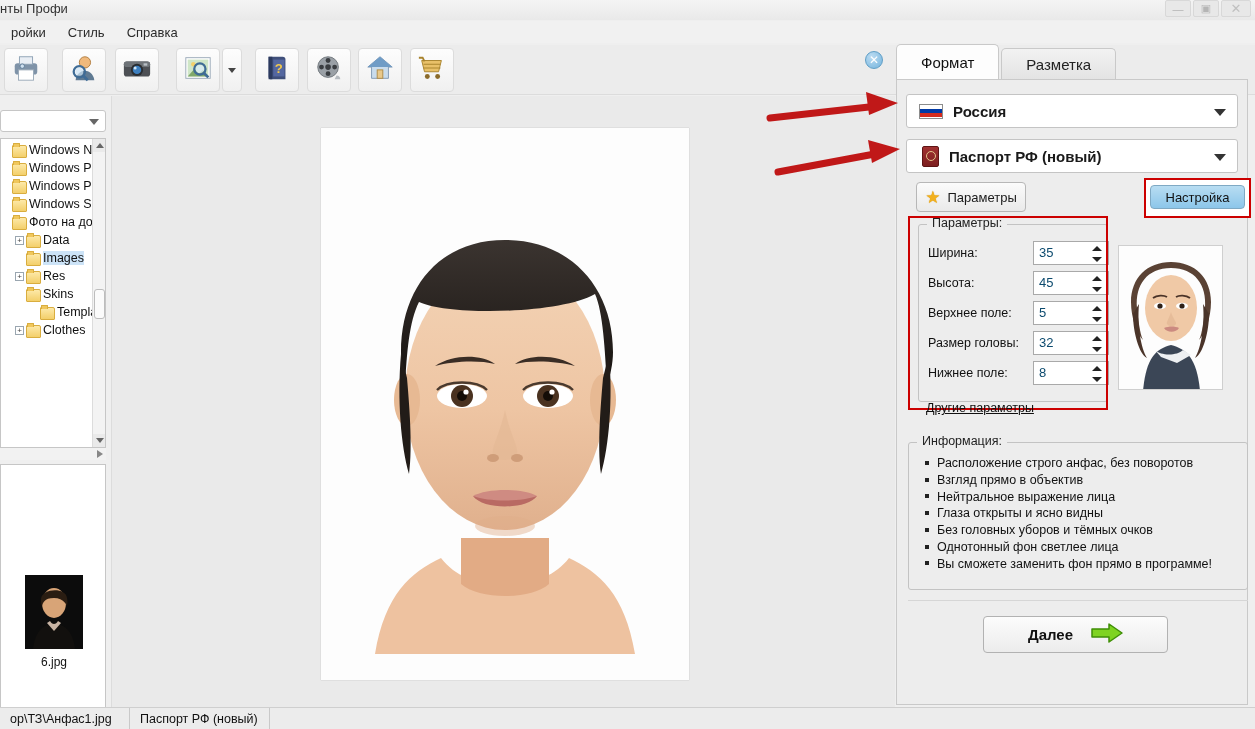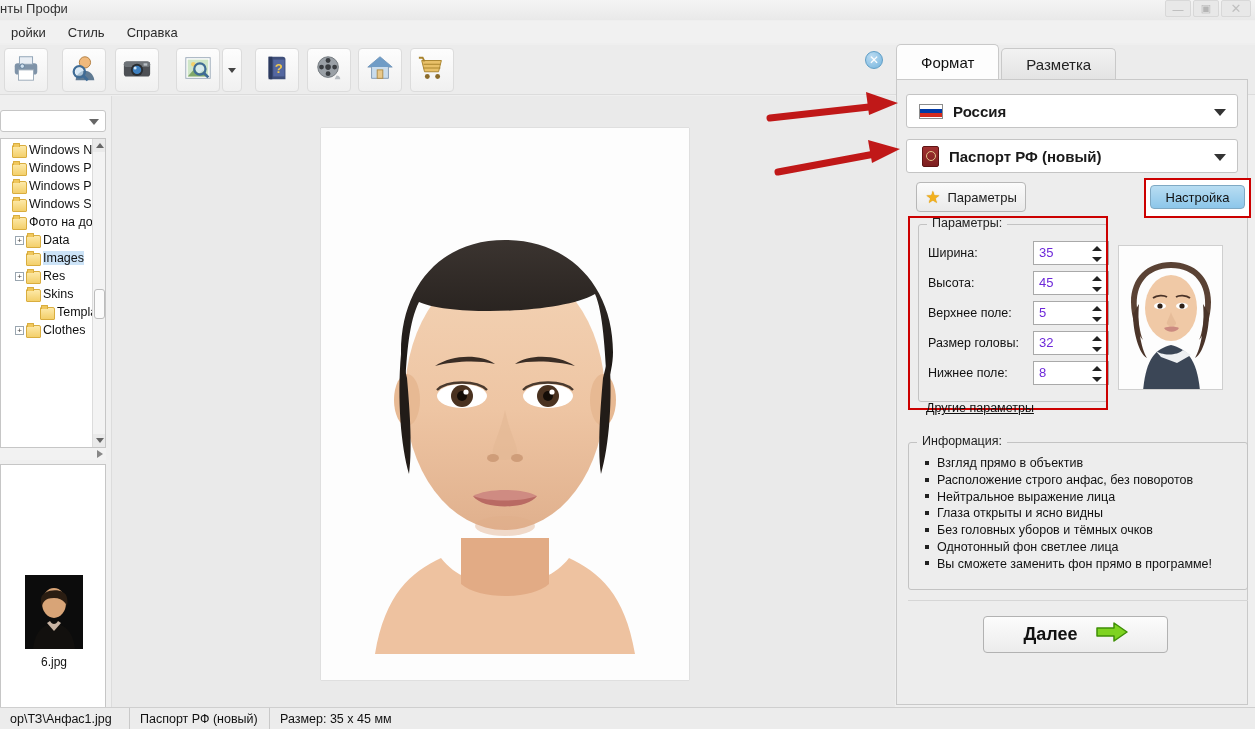--- a/index.html
+++ b/index.html
@@ -118,21 +118,21 @@
     display:flex; align-items:center; justify-content:center; }
 
   .group { position:absolute; border:1px solid #c3c3c3; border-radius:3px; }
   .group > .legend { position:absolute; left:8px; top:-9px; background:#ededed;
     padding:0 5px; font-size:12.5px; color:#222; }
 
   .params { left:918px; top:224px; width:190px; height:178px; }
   .prow { position:absolute; left:9px; height:24px; display:flex; align-items:center; }
   .prow .plbl { font-size:12.5px; color:#111; width:105px; }
   .spin { position:relative; width:76px; height:24px; background:#fff; border:1px solid #a9a9a9; }
-  .spin .val { position:absolute; left:5px; top:3px; font-size:13px; color:#6d28d9; }
+  .spin .val { position:absolute; left:5px; top:3px; font-size:13px; color:#0c4a6e; }
   .spin .arrows { position:absolute; right:5px; top:3px; width:11px; height:18px; }
   .spin .au { width:0;height:0;border-left:5px solid transparent;border-right:5px solid transparent;
     border-bottom:5px solid #222; position:absolute; top:1px; left:0; }
   .spin .ad { width:0;height:0;border-left:5px solid transparent;border-right:5px solid transparent;
     border-top:5px solid #222; position:absolute; bottom:1px; left:0; }
 
   .paramsRed { position:absolute; left:908px; top:216px; width:200px; height:194px;
     border:2px solid #cc0000; pointer-events:none; }
 
   .otherparams { position:absolute; left:926px; top:401px; font-size:12.5px; color:#111;
@@ -145,21 +145,21 @@
   .infolist { position:absolute; left:14px; top:12px; }
   .infoitem { font-size:12.5px; color:#111; line-height:16.8px; white-space:nowrap; }
   .infoitem .bullet { display:inline-block; width:4px; height:4px; background:#222;
     vertical-align:middle; margin:0 8px 2px 2px; }
 
   .nextwrap { position:absolute; left:908px; top:600px; width:340px; height:96px;
     border-top:1px solid #d6d6d6; }
   .nextbtn { position:absolute; left:75px; top:15px; width:185px; height:37px;
     border:1px solid #b2b2b2; border-radius:4px; background:linear-gradient(#fcfcfc,#ececec);
     display:flex; align-items:center; justify-content:center; gap:18px;
-    font-size:18px; font-weight:bold; color:#111; }
+    font-size:15px; font-weight:bold; color:#111; }
 
   
   .arrows-svg { position:absolute; left:0; top:0; width:1255px; height:729px;
     pointer-events:none; }
 
   
   .statusbar { position:absolute; left:0; bottom:0; width:1255px; height:22px;
     background:#ececec; border-top:1px solid #cfcfcf; display:flex; align-items:center; }
   .scell { font-size:12.5px; color:#111; padding:0 10px; height:22px;
     display:flex; align-items:center; border-right:1px solid #c9c9c9; }
@@ -533,22 +533,22 @@
       <path d="M34 52c4-3 11-3 14-1M57 51c3-2 10-2 14 1" stroke="#4a3328" stroke-width="1.8" fill="none"></path>
       <path d="M45 82c5-2 11-2 15 0-3 5-12 5-15 0z" fill="#cb8a80"></path>
       <path d="M52 66c-2 7-5 10-4 12 2 3 7 3 9 0 1-2-3-5-5-12z" fill="#e0b491" opacity=".6"></path>
       <path d="M36 104c6 6 22 6 28 0l8 5-14 8-16-6z" fill="#eef0f2"></path>
     </svg>
   </div>
 
   <div class="group info" style="position:absolute;">
     <span class="legend">Информация:</span>
     <div class="infolist" id="info-items">
+        <div class="infoitem"><span class="bullet"></span><span>Расположение строго анфас, без поворотов</span></div>
         <div class="infoitem"><span class="bullet"></span><span>Взгляд прямо в объектив</span></div>
-        <div class="infoitem"><span class="bullet"></span><span>Расположение строго анфас, без поворотов</span></div>
         <div class="infoitem"><span class="bullet"></span><span>Нейтральное выражение лица</span></div>
         <div class="infoitem"><span class="bullet"></span><span>Глаза открыты и ясно видны</span></div>
         <div class="infoitem"><span class="bullet"></span><span>Без головных уборов и тёмных очков</span></div>
         <div class="infoitem"><span class="bullet"></span><span>Однотонный фон светлее лица</span></div>
         <div class="infoitem"><span class="bullet"></span><span>Вы сможете заменить фон прямо в программе!</span></div>
       </div>
   </div>
 
   <div class="nextwrap">
     <div class="nextbtn">
@@ -568,16 +568,15 @@
     </g>
     <g>
       <line x1="778" y1="172" x2="880" y2="153" stroke="#c01818" stroke-width="7" stroke-linecap="round"></line>
       <polygon points="900,149 868,140 872,163" fill="#c01818"></polygon>
     </g>
   </svg>
 
   <div class="statusbar">
     <div class="scell" style="width:130px">ор\ТЗ\Анфас1.jpg</div>
     <div class="scell" style="width:140px">Паспорт РФ (новый)</div>
-    <div class="scell" style="width:180px; border-right:none;">Размер: 35 x 45 мм</div>
   </div>
 
 </div>
 
 </body></html>

